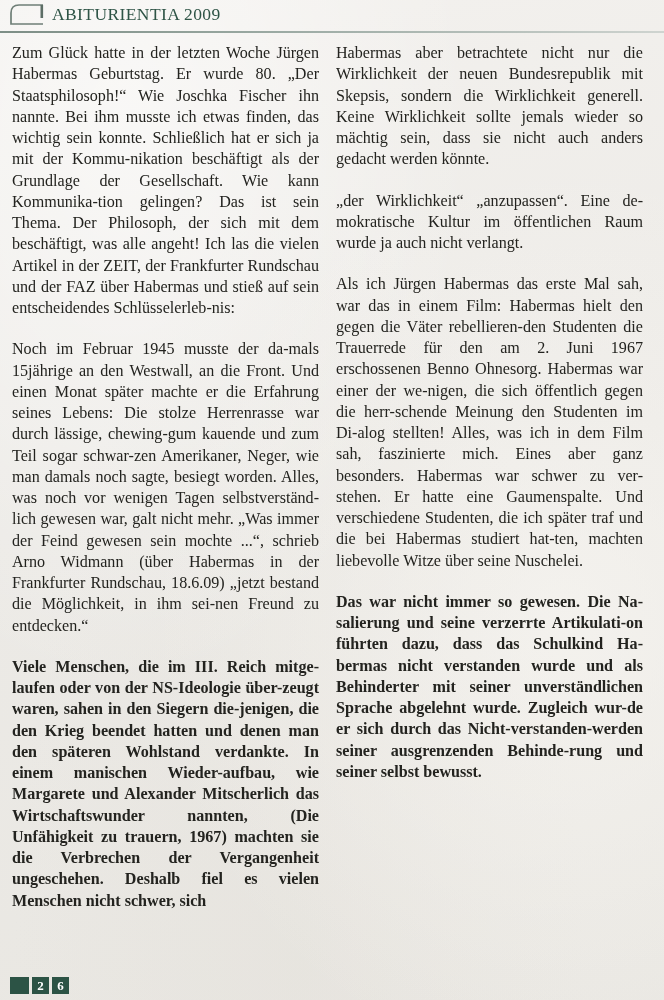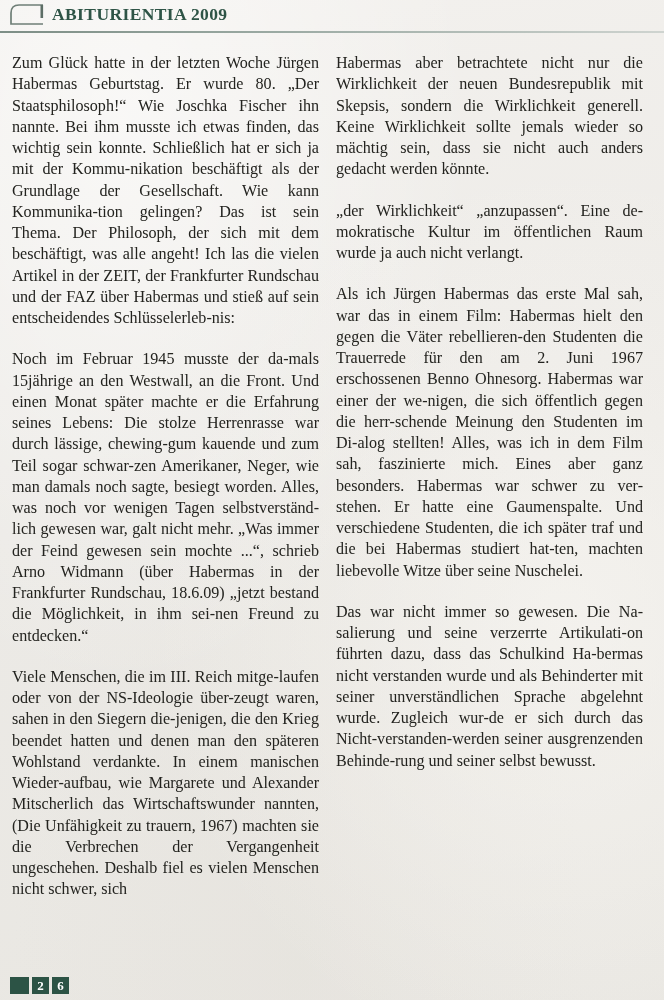--- a/index.html
+++ b/index.html
@@ -47,57 +47,57 @@
     left: 9px;
     top: 4px;
     width: 36px;
     height: 22px;
   }
   .masthead-title {
     position: absolute;
     left: 52px;
     top: 4px;
     font-size: 17.5px;
-    font-weight: bold;
+    font-weight: normal;
     letter-spacing: 0.4px;
     color: #2e5446;
     font-family: "Liberation Serif", "DejaVu Serif", serif;
     white-space: nowrap;
   }
   .masthead-rule {
     position: absolute;
     left: 0;
     right: 0;
     top: 31px;
     height: 2px;
     background: linear-gradient(to right, #7d8e86 0%, #9aa9a2 40%, #b9c2bd 78%, #cfd4d0 100%);
   }
 
   
   .columns {
     position: absolute;
-    top: 52px;
+    top: 42px;
     left: 12px;
     width: 640px;
     display: flex;
     gap: 17px;
   }
   .column {
     width: 307px;
   }
   .para {
     margin: 0 0 20px 0;
     font-size: 16.1px;
     line-height: 21.25px;
     text-align: justify;
     text-justify: inter-word;
     hyphens: manual;
     color: #23231f;
   }
-  .para:last-child { margin-bottom: 0; }
+  .para:last-child { margin-bottom: 0; font-weight: bold; }
 
   
   .folio {
     position: absolute;
     left: 10px;
     bottom: 6px;
     display: flex;
     gap: 3px;
     align-items: center;
   }

